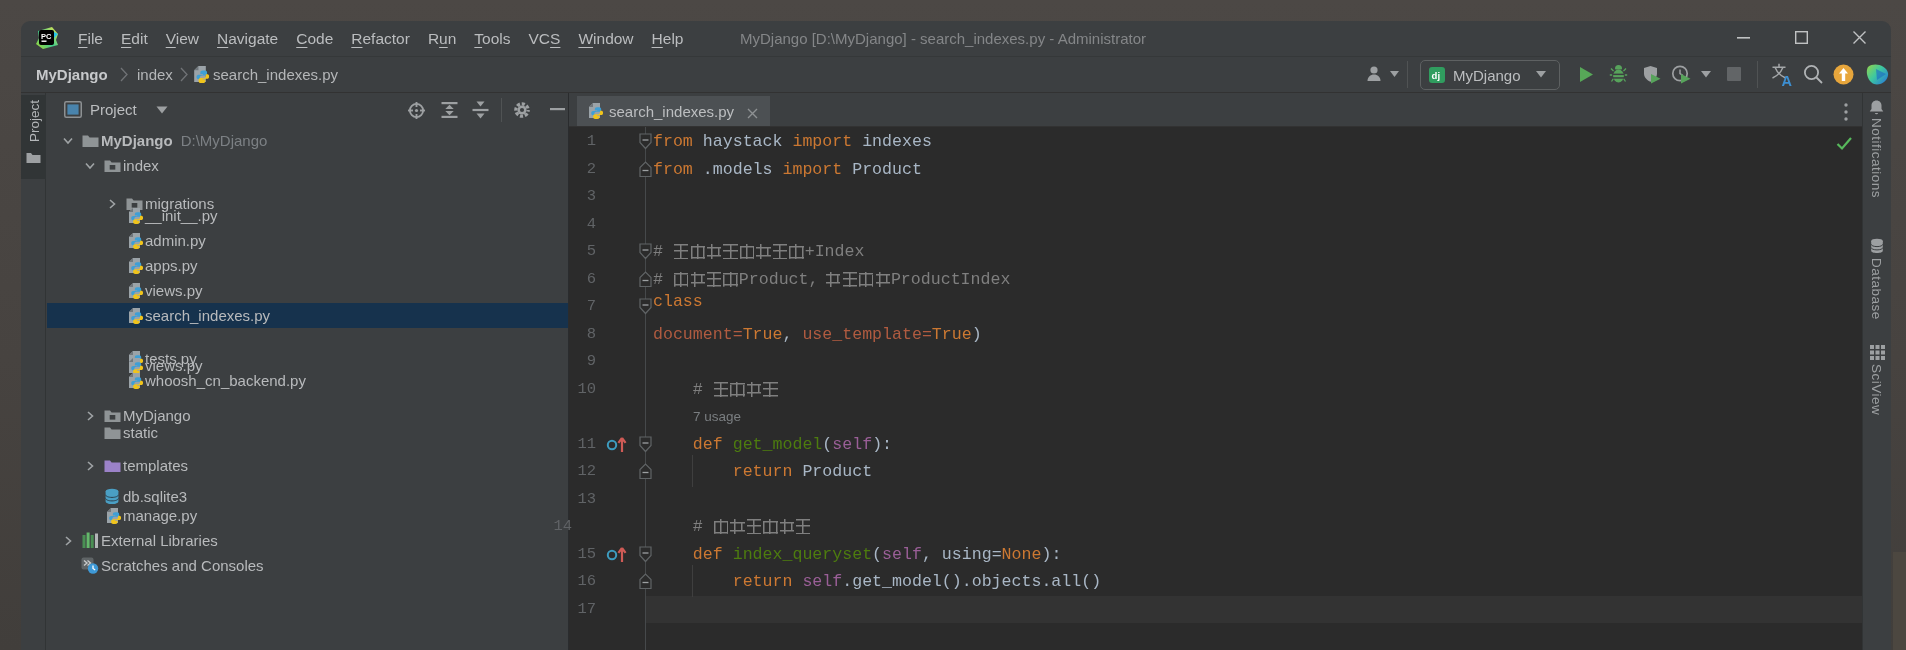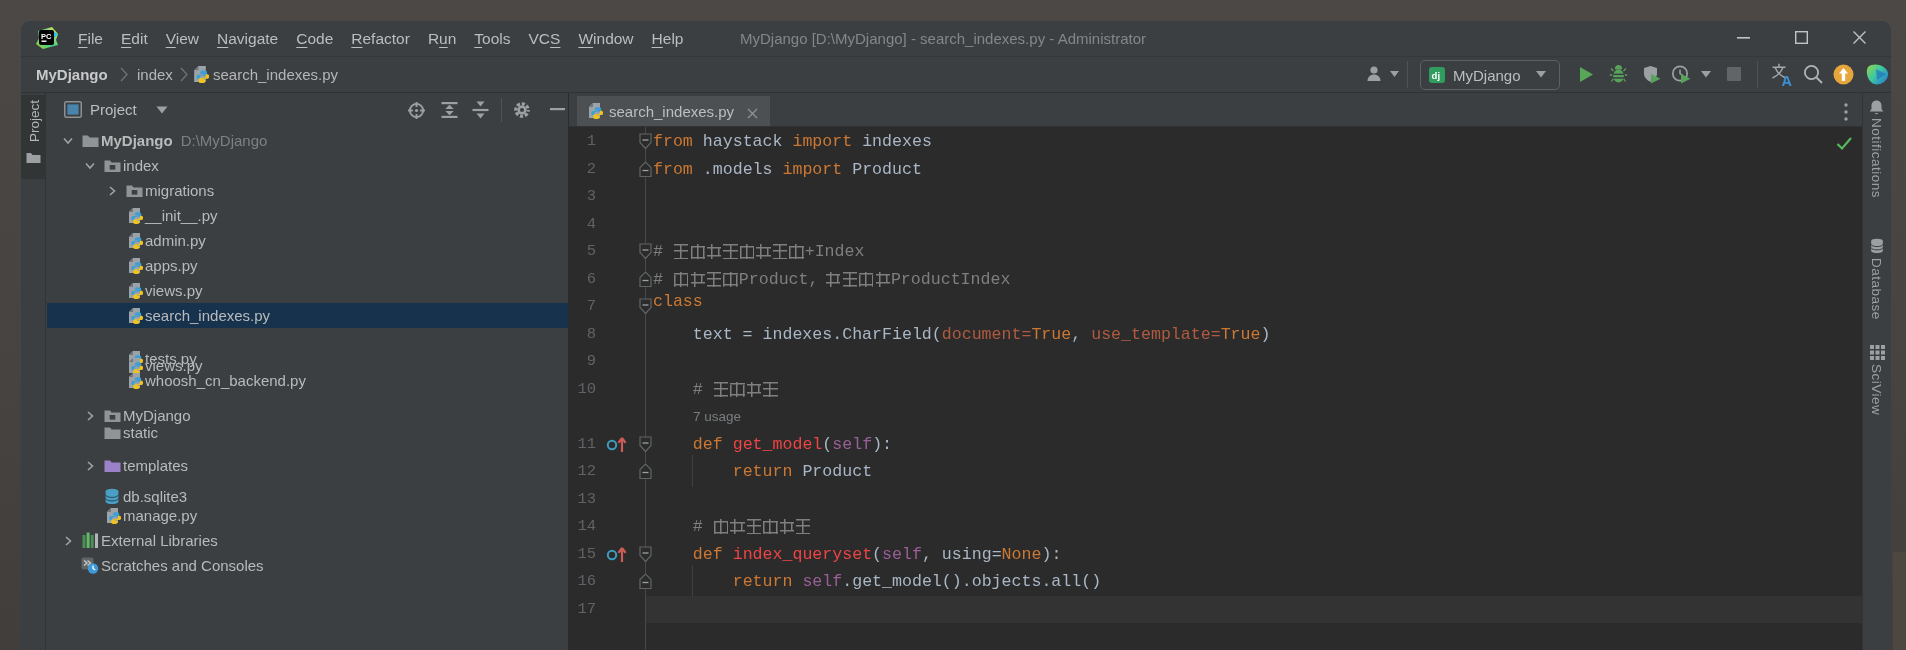--- a/index.html
+++ b/index.html
@@ -18,21 +18,21 @@
 
 .trow{position:absolute;left:47px;width:521px;height:25px;display:flex;align-items:center;font-size:15px;color:#b8babc;white-space:pre}
 .sel{background:#16324d}
 .tpath{color:#7c8084;margin-left:8px}
 .chev{width:22px;flex:0 0 22px;display:flex;justify-content:center;align-items:center}
 .tico{width:22px;flex:0 0 22px;display:flex;justify-content:center;align-items:center}
 
 #edit{position:absolute;left:569px;top:127px;width:1293px;height:523px;background:#2b2b2b}
 .cl{position:absolute;left:569px;height:27.5px;display:flex;align-items:center;font-family:"Liberation Mono",monospace;font-size:16.6px;white-space:pre}
 .lnum{position:absolute;width:27px;text-align:right;height:27.5px;line-height:27.5px;color:#606366;font-family:"Liberation Mono",monospace;font-size:15.5px}
-.k{color:#cc7832}.d{color:#a9b7c6}.c{color:#7f7f7f}.f{color:#ef4444}.s{color:#9a5f97}.n{color:#b05b40}
+.k{color:#cc7832}.d{color:#a9b7c6}.c{color:#7f7f7f}.f{color:#4d7c0f}.s{color:#9a5f97}.n{color:#b05b40}
 .cj{display:inline-block;width:14.2px;height:14.6px;margin:0 1.15px;vertical-align:-1.5px;background-repeat:no-repeat}
 .cj1{background-image:linear-gradient(#7f7f7f,#7f7f7f),linear-gradient(#7f7f7f,#7f7f7f),linear-gradient(#7f7f7f,#7f7f7f),linear-gradient(#7f7f7f,#7f7f7f);background-size:100% 1.5px,100% 1.5px,100% 1.5px,1.5px 100%;background-position:0 0,0 46%,0 100%,48% 0}
 .cj2{background-image:linear-gradient(#7f7f7f,#7f7f7f),linear-gradient(#7f7f7f,#7f7f7f),linear-gradient(#7f7f7f,#7f7f7f),linear-gradient(#7f7f7f,#7f7f7f),linear-gradient(#7f7f7f,#7f7f7f);background-size:100% 1.5px,1.5px 78%,1.5px 78%,100% 1.5px,1.5px 100%;background-position:0 10%,0 100%,100% 100%,0 95%,48% 0}
 .cj3{background-image:linear-gradient(#7f7f7f,#7f7f7f),linear-gradient(#7f7f7f,#7f7f7f),linear-gradient(#7f7f7f,#7f7f7f),linear-gradient(#7f7f7f,#7f7f7f);background-size:100% 1.5px,1.5px 100%,1.5px 60%,100% 1.5px;background-position:0 18%,30% 0,85% 40%,0 80%}
 .fwc{display:inline-block;width:16.5px}
 
 .vtext{position:absolute;writing-mode:vertical-rl;color:#9da0a2;font-size:13.5px;letter-spacing:0.5px}
 </style></head><body>
 <div id="win"></div>
 
@@ -212,21 +212,21 @@
         <polyline points="2,3.5 6,8 10,3.5" fill="none" stroke="#9fa3a5" stroke-width="1.6"></polyline>
       </svg></span><span class="tico"><svg width="17" height="15" viewBox="0 0 17 15">
         <path d="M0.5 2.5 H6 L7.6 4.6 H16.5 V14 H0.5 Z" fill="#8f9496"></path>
       </svg></span><span><b>MyDjango</b></span><span class="tpath">D:\MyDjango</span></div>
 <div class="trow" style="top:153px"><span style="width:32px;flex:0 0 32px"></span><span class="chev"><svg width="12" height="12" viewBox="0 0 12 12">
         <polyline points="2,3.5 6,8 10,3.5" fill="none" stroke="#9fa3a5" stroke-width="1.6"></polyline>
       </svg></span><span class="tico"><svg width="17" height="15" viewBox="0 0 17 15">
         <path d="M0.5 2.5 H6 L7.6 4.6 H16.5 V14 H0.5 Z" fill="#8f9496"></path>
         <rect x="5.7" y="7" width="5.6" height="4.6" fill="#3c3f41"></rect>
       </svg></span><span>index</span></div>
-<div class="trow" style="top:178px"><span style="width:54px;flex:0 0 54px"></span><span class="chev"><svg width="12" height="12" viewBox="0 0 12 12">
+<div class="trow" style="top:191px"><span style="width:54px;flex:0 0 54px"></span><span class="chev"><svg width="12" height="12" viewBox="0 0 12 12">
         <polyline points="4,2 8.5,6 4,10" fill="none" stroke="#9fa3a5" stroke-width="1.6"></polyline>
       </svg></span><span class="tico"><svg width="17" height="15" viewBox="0 0 17 15">
         <path d="M0.5 2.5 H6 L7.6 4.6 H16.5 V14 H0.5 Z" fill="#8f9496"></path>
         <rect x="5.7" y="7" width="5.6" height="4.6" fill="#3c3f41"></rect>
       </svg></span><span>migrations</span></div>
 <div class="trow" style="top:203px"><span style="width:54px;flex:0 0 54px"></span><span class="chev"></span><span class="tico"><svg width="17" height="17" viewBox="0 0 17 17">
         <path d="M7 1 H14 V16 H3 V5 Z" fill="#9ba3a8"></path>
         <path d="M7 1 L7 5 L3 5 Z" fill="#70777c"></path>
         <g transform="translate(5.2,5.2) scale(0.98)">
           <path d="M6 0 C4.3 0 3.7 0.9 3.7 2 V3.4 H6.2 V4 H2 C0.8 4 0 4.9 0 6.2 C0 7.5 0.8 8.4 2 8.4 H3.2 V6.8 C3.2 5.6 4.2 4.7 5.4 4.7 H8.3 C9.4 4.7 10.2 3.9 10.2 2.8 V2 C10.2 0.9 9.4 0 8.2 0 Z" fill="#3f9fd5"></path>
@@ -392,21 +392,21 @@
 <div class="lnum" style="left:569px;top:210.5px">4</div>
 <div class="lnum" style="left:569px;top:238.0px">5</div>
 <div class="lnum" style="left:569px;top:265.5px">6</div>
 <div class="lnum" style="left:569px;top:293.0px">7</div>
 <div class="lnum" style="left:569px;top:320.5px">8</div>
 <div class="lnum" style="left:569px;top:348.0px">9</div>
 <div class="lnum" style="left:569px;top:375.5px">10</div>
 <div class="lnum" style="left:569px;top:430.5px">11</div>
 <div class="lnum" style="left:569px;top:458.0px">12</div>
 <div class="lnum" style="left:569px;top:485.5px">13</div>
-<div class="lnum" style="left:569px;top:513.0px">14</div>
+<div class="lnum" style="left:545px;top:513.0px">14</div>
 <div class="lnum" style="left:569px;top:540.5px">15</div>
 <div class="lnum" style="left:569px;top:568.0px">16</div>
 <div class="lnum" style="left:569px;top:595.5px">17</div>
 <svg class="abs" style="left:639px;top:133.25px" width="13" height="17" viewBox="0 0 13 17">
     <path d="M1 1 H12 V9.5 L6.5 15.5 L1 9.5 Z" fill="#2b2b2b" stroke="#606466" stroke-width="1.2"></path>
     <line x1="3.5" y1="7" x2="9.5" y2="7" stroke="#9da0a2" stroke-width="1.3"></line>
   </svg>
 <svg class="abs" style="left:639px;top:160.75px" width="13" height="17" viewBox="0 0 13 17">
     <path d="M1 15.5 H12 V6.5 L6.5 1 L1 6.5 Z" fill="#2b2b2b" stroke="#606466" stroke-width="1.2"></path>
     <line x1="3.5" y1="9.5" x2="9.5" y2="9.5" stroke="#9da0a2" stroke-width="1.3"></line>
@@ -445,20 +445,20 @@
   </svg>
 <svg class="abs" style="left:605px;top:545.25px" width="25" height="18" viewBox="0 0 25 18">
     <circle cx="7" cy="10" r="4.2" fill="none" stroke="#3d9cbf" stroke-width="2"></circle>
     <path d="M17 17 V5 M17 3 L13.4 7.8 M17 3 L20.6 7.8" stroke="#cf5b56" stroke-width="2.2" fill="none"></path>
   </svg>
 <div class="cl" style="left:653px;top:128.0px"><span class="k">from</span><span class="d"> haystack </span><span class="k">import</span><span class="d"> indexes</span></div>
 <div class="cl" style="left:653px;top:155.5px"><span class="k">from</span><span class="d"> .models </span><span class="k">import</span><span class="d"> Product</span></div>
 <div class="cl" style="left:653px;top:238.0px"><span class="c"># </span><span class="cj cj1"></span><span class="cj cj2"></span><span class="cj cj3"></span><span class="cj cj1"></span><span class="cj cj2"></span><span class="cj cj3"></span><span class="cj cj1"></span><span class="cj cj2"></span><span class="c">+Index</span></div>
 <div class="cl" style="left:653px;top:265.5px"><span class="c"># </span><span class="cj cj2"></span><span class="cj cj3"></span><span class="cj cj1"></span><span class="cj cj2"></span><span class="c">Product</span><span class="fwc c">,</span><span class="cj cj3"></span><span class="cj cj1"></span><span class="cj cj2"></span><span class="cj cj3"></span><span class="c">ProductIndex</span></div>
 <div class="cl" style="left:653px;top:288px"><span class="k">class</span></div>
-<div class="cl" style="left:653px;top:320.5px"><span class="d">    text = indexes.CharField(</span><span class="n">document=</span><span class="k">True</span><span class="d">, </span><span class="n">use_template=</span><span class="k">True</span><span class="d">)</span></div>
+<div class="cl" style="left:653px;top:320.5px"><span class="n">document=</span><span class="k">True</span><span class="d">, </span><span class="n">use_template=</span><span class="k">True</span><span class="d">)</span></div>
 <div class="cl" style="left:653px;top:375.5px"><span class="d">    </span><span class="c"># </span><span class="cj cj1"></span><span class="cj cj2"></span><span class="cj cj3"></span><span class="cj cj1"></span></div>
 <div class="cl" style="left:653px;top:430.5px"><span class="d">    </span><span class="k">def</span><span class="d"> </span><span class="f">get_model</span><span class="d">(</span><span class="s">self</span><span class="d">):</span></div>
 <div class="cl" style="left:653px;top:458.0px"><span class="d">        </span><span class="k">return</span><span class="d"> Product</span></div>
 <div class="cl" style="left:653px;top:513.0px"><span class="d">    </span><span class="c"># </span><span class="cj cj2"></span><span class="cj cj3"></span><span class="cj cj1"></span><span class="cj cj2"></span><span class="cj cj3"></span><span class="cj cj1"></span></div>
 <div class="cl" style="left:653px;top:540.5px"><span class="d">    </span><span class="k">def</span><span class="d"> </span><span class="f">index_queryset</span><span class="d">(</span><span class="s">self</span><span class="d">, using=</span><span class="k">None</span><span class="d">):</span></div>
 <div class="cl" style="left:653px;top:568.0px"><span class="d">        </span><span class="k">return</span><span class="d"> </span><span class="s">self</span><span class="d">.get_model().objects.all()</span></div>
 <div class="abs" style="left:693px;top:403.0px;height:27.5px;line-height:27.5px;font-size:13.5px;color:#7a7e81">7 usage</div>
 <div class="abs" style="left:1893px;top:552px;width:13px;height:98px;background:#4c4740"></div>
 </body></html>

